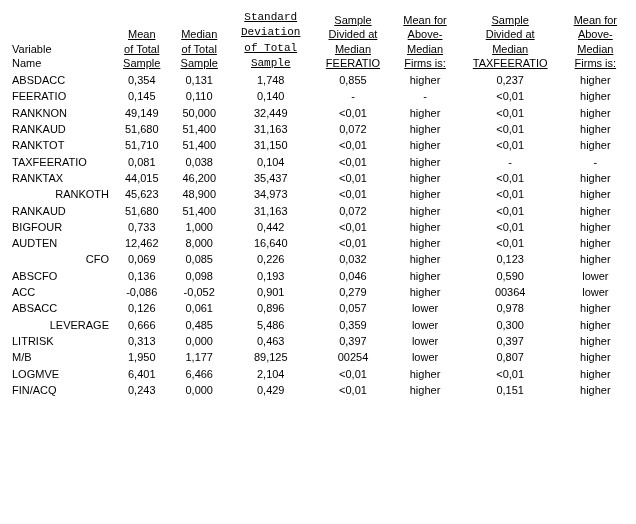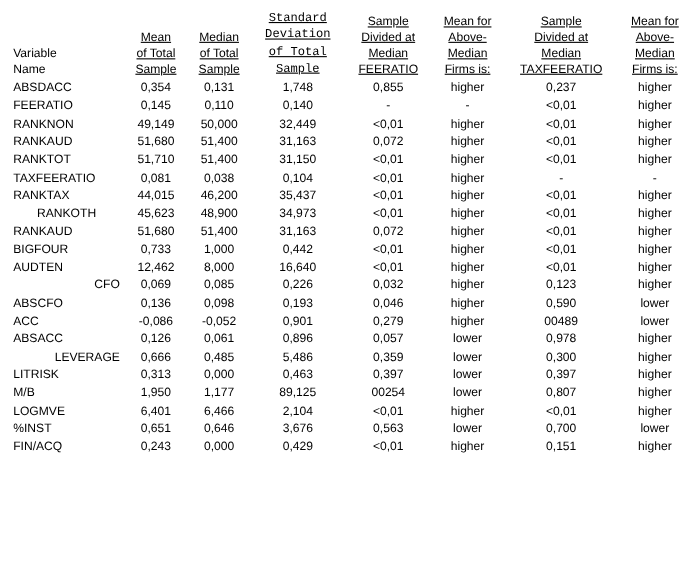--- a/index.html
+++ b/index.html
@@ -112,21 +112,21 @@
         <td style="text-align: left; font-weight: normal;">RANKTAX</td>
         <td>44,015</td>
         <td>46,200</td>
         <td>35,437</td>
         <td>&lt;0,01</td>
         <td>higher</td>
         <td>&lt;0,01</td>
         <td>higher</td>
       </tr>
       <tr class="data-row">
-        <td style="text-align: center; font-weight: normal;">RANKOTH</td>
+        <td style="text-align: right; font-weight: normal;">RANKOTH</td>
         <td>45,623</td>
         <td>48,900</td>
         <td>34,973</td>
         <td>&lt;0,01</td>
         <td>higher</td>
         <td>&lt;0,01</td>
         <td>higher</td>
       </tr>
       <tr class="data-row">
         <td style="text-align: left; font-weight: normal;">RANKAUD</td>
@@ -178,21 +178,21 @@
         <td>0,590</td>
         <td>lower</td>
       </tr>
       <tr class="data-row">
         <td style="text-align: left; font-weight: normal;">ACC</td>
         <td>-0,086</td>
         <td>-0,052</td>
         <td>0,901</td>
         <td>0,279</td>
         <td>higher</td>
-        <td>00489</td>
+        <td>00364</td>
         <td>lower</td>
       </tr>
       <tr class="data-row">
         <td style="text-align: left; font-weight: normal;">ABSACC</td>
         <td>0,126</td>
         <td>0,061</td>
         <td>0,896</td>
         <td>0,057</td>
         <td>lower</td>
         <td>0,978</td>
@@ -232,30 +232,20 @@
         <td style="text-align: left; font-weight: normal;">LOGMVE</td>
         <td>6,401</td>
         <td>6,466</td>
         <td>2,104</td>
         <td>&lt;0,01</td>
         <td>higher</td>
         <td>&lt;0,01</td>
         <td>higher</td>
       </tr>
       <tr class="data-row">
-        <td style="text-align: left; font-weight: normal;">%INST</td>
-        <td>0,651</td>
-        <td>0,646</td>
-        <td>3,676</td>
-        <td>0,563</td>
-        <td>lower</td>
-        <td>0,700</td>
-        <td>lower</td>
-      </tr>
-      <tr class="data-row">
         <td style="text-align: left; font-weight: normal;">FIN/ACQ</td>
         <td>0,243</td>
         <td>0,000</td>
         <td>0,429</td>
         <td>&lt;0,01</td>
         <td>higher</td>
         <td>0,151</td>
         <td>higher</td>
       </tr>
     </tbody>

